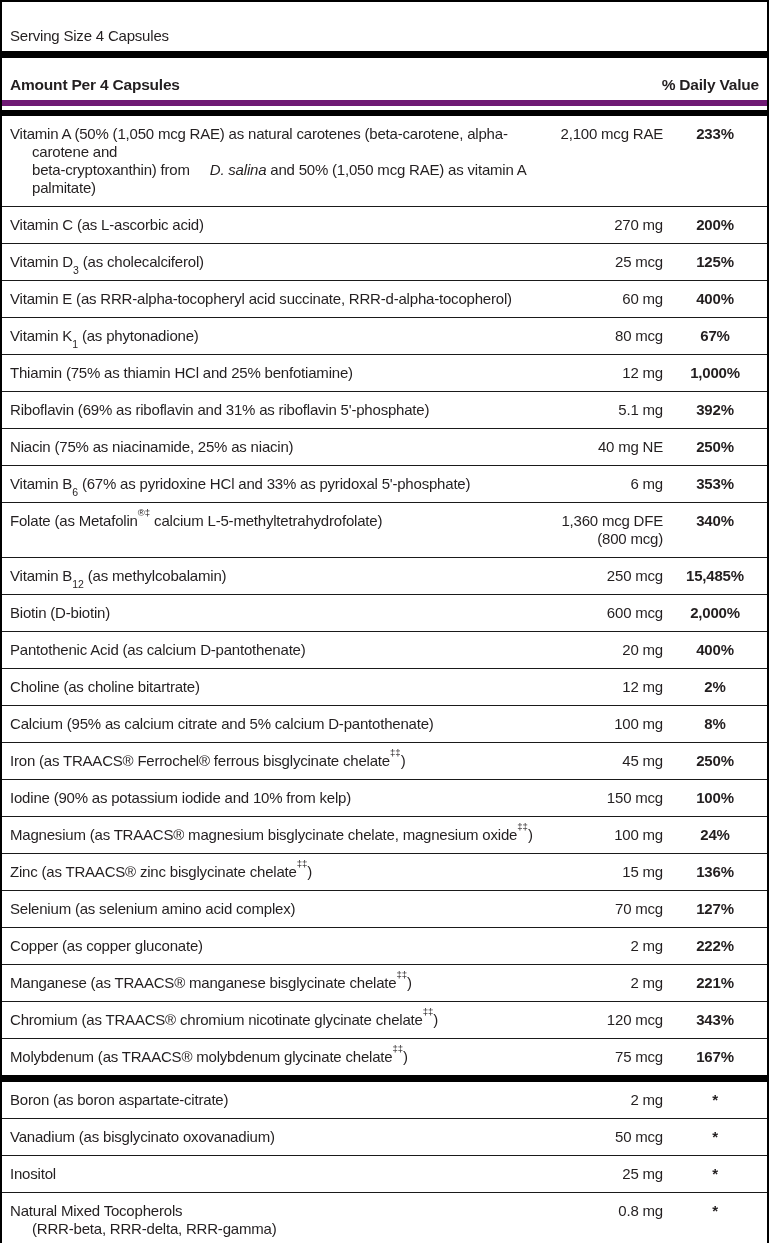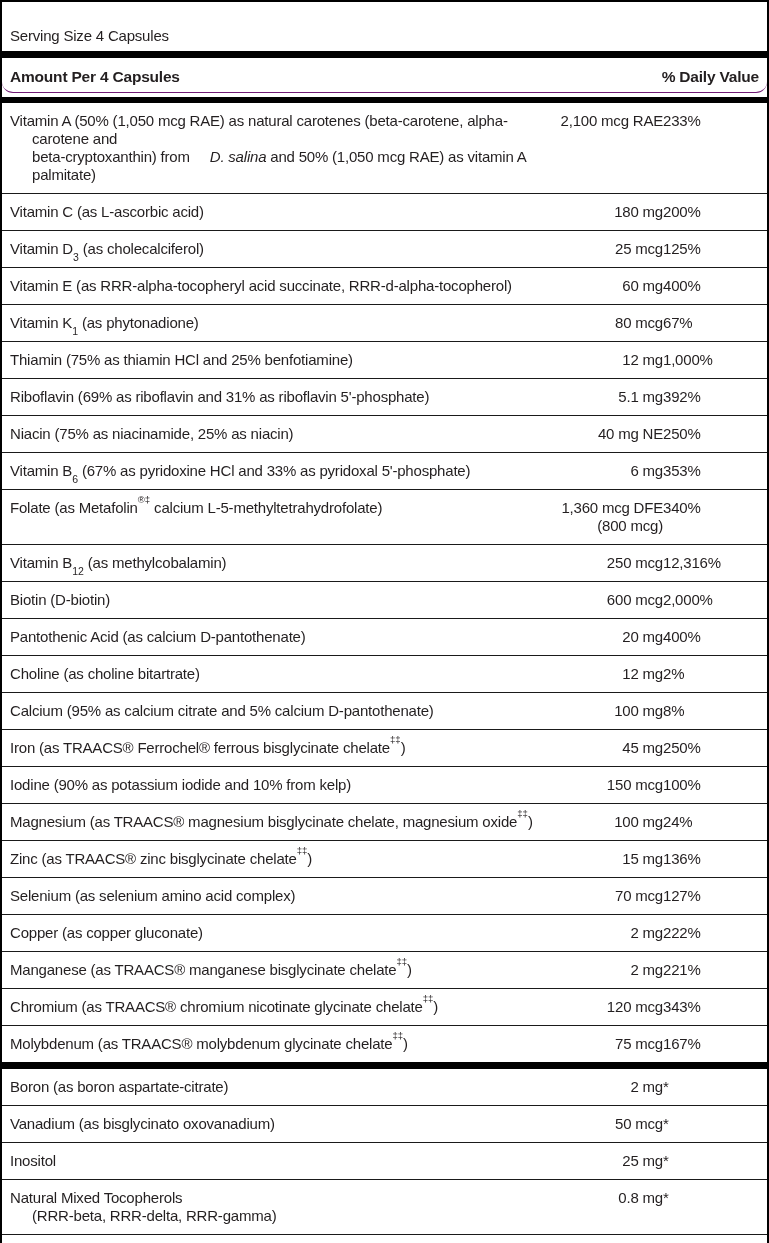--- a/index.html
+++ b/index.html
@@ -18,42 +18,41 @@
   }
   .serving-row { padding: 8px 8px 7px 8px; line-height: 17px; margin-top: 17px; }
   .bar { background: #000; height: 7px; width: 100%; }
   .bar.mid { height: 6px; margin-top: 4px; }
   .header-row {
     display: flex;
     justify-content: space-between;
     align-items: baseline;
     font-weight: bold;
     font-size: 15.5px;
-    padding: 10px 8px 7px 8px;
+    padding: 18px 8px 7px 8px;
     line-height: 17px;
-    border-bottom: 1px solid #701a75;
-    border-radius: 11px;
+    border-bottom: 6px solid #701a75;
   }
   .rows { display: block; }
   .row {
     display: flex;
     align-items: flex-start;
     border-bottom: 1px solid #1a1a1a;
     padding: 9px 0 9px 0;
     line-height: 18px;
   }
   .rows .row:last-child { border-bottom: none; }
   .cell-name {
     flex: 1;
     padding-left: 30px;
     text-indent: -22px;
     padding-right: 12px;
   }
   .cell-amount { width: 116px; text-align: right; white-space: nowrap; }
-  .cell-dv { width: 104px; text-align: left; }
+  .cell-dv { width: 104px; text-align: center; font-weight: bold; }
   .cell-name i { font-style: italic; margin-left: 16px; }
   sup { font-size: 64%; position: relative; top: -0.45em; line-height: 0; letter-spacing: 0; }
   sub { font-size: 70%; position: relative; top: 0.28em; line-height: 0; letter-spacing: 0; }
 </style>
 </head>
 <body>
 
 <div class="panel">
 
   <div class="serving-row">Serving Size 4 Capsules</div>
@@ -69,21 +68,21 @@
 
   <div class="rows" id="main-rows">
   <div class="row">
     <div class="cell-name">Vitamin A (50% (1,050 mcg RAE) as natural carotenes (beta-carotene, alpha-carotene and<br>beta-cryptoxanthin) from <i>D. salina</i> and 50% (1,050 mcg RAE) as vitamin A palmitate)</div>
     <div class="cell-amount">2,100 mcg RAE</div>
     <div class="cell-dv">233%</div>
   </div>
 
   <div class="row">
     <div class="cell-name">Vitamin C (as L-ascorbic acid)</div>
-    <div class="cell-amount">180 mg</div>
+    <div class="cell-amount">270 mg</div>
     <div class="cell-dv">200%</div>
   </div>
 
   <div class="row">
     <div class="cell-name">Vitamin D<sub>3</sub> (as cholecalciferol)</div>
     <div class="cell-amount">25 mcg</div>
     <div class="cell-dv">125%</div>
   </div>
 
   <div class="row">
@@ -124,21 +123,21 @@
 
   <div class="row">
     <div class="cell-name">Folate (as Metafolin<sup>®‡</sup> calcium L-5-methyltetrahydrofolate)</div>
     <div class="cell-amount">1,360 mcg DFE<br>(800 mcg)</div>
     <div class="cell-dv">340%</div>
   </div>
 
   <div class="row">
     <div class="cell-name">Vitamin B<sub>12</sub> (as methylcobalamin)</div>
     <div class="cell-amount">250 mcg</div>
-    <div class="cell-dv">12,316%</div>
+    <div class="cell-dv">15,485%</div>
   </div>
 
   <div class="row">
     <div class="cell-name">Biotin (D-biotin)</div>
     <div class="cell-amount">600 mcg</div>
     <div class="cell-dv">2,000%</div>
   </div>
 
   <div class="row">
     <div class="cell-name">Pantothenic Acid (as calcium D-pantothenate)</div>

